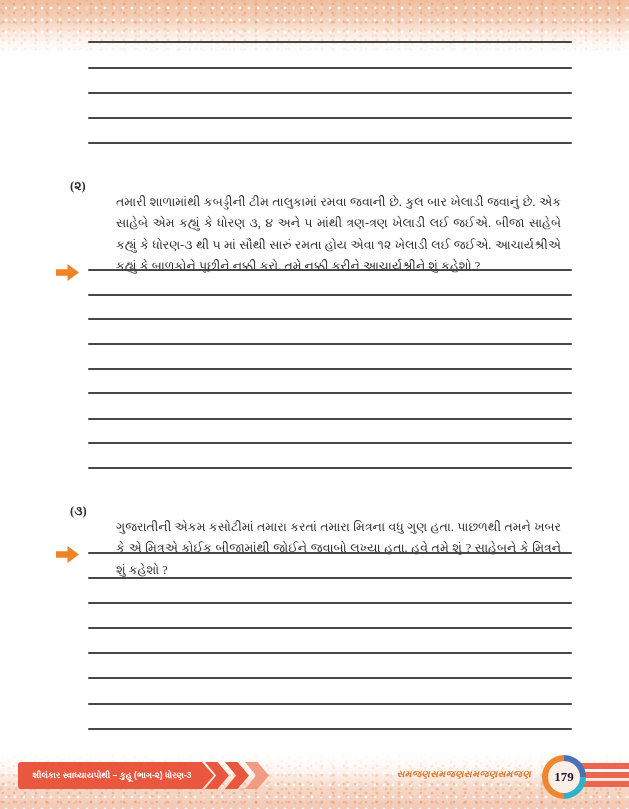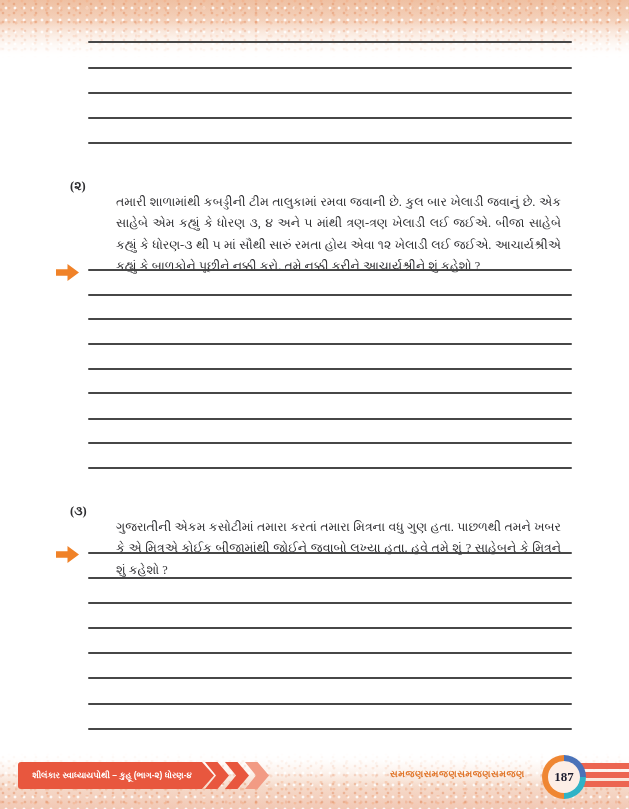--- a/index.html
+++ b/index.html
@@ -50,23 +50,23 @@
           clip-path:polygon(0 0,calc(100% - 12px) 0,100% 50%,calc(100% - 12px) 100%,0 100%);
           border-radius:3px 0 0 3px;display:flex;align-items:center;justify-content:center;}
   .banner span{color:#ffffff;font-family:"Liberation Sans","DejaVu Sans",sans-serif;
           font-weight:bold;font-size:8.5px;white-space:nowrap;padding:0 14px 0 6px;}
   .chev{position:absolute;top:762px;width:24px;height:27px;
         clip-path:polygon(0 0,52% 0,100% 50%,52% 100%,0 100%,46% 50%);}
   .chev1{left:205px;background:#e8573e;}
   .chev2{left:225px;background:#e8573e;}
   .chev3{left:245px;background:#f29b84;}
 
-  .watermark{position:absolute;left:390px;top:768px;width:148px;text-align:left;
+  .watermark{position:absolute;left:390px;top:768px;width:148px;text-align:center;
         color:#e0762a;font-weight:bold;font-size:9.5px;letter-spacing:.5px;white-space:nowrap;
-        font-family:"Liberation Sans","DejaVu Sans",sans-serif;}
+        font-family:"Liberation Sans","DejaVu Sans",sans-serif;font-style:italic;}
 
   .stripe{position:absolute;width:49px;height:6px;background:#ec6550;left:580px;}
   .stripe1{top:763px;}
   .stripe2{top:772px;}
   .stripe3{top:781px;}
 
   .badge{position:absolute;left:542px;top:755px;width:44px;height:44px;border-radius:50%;
          background:conic-gradient(#4a72b8 0 25%,#2fb3c7 25% 50%,#ef8632 50% 100%);}
   .badge-inner{position:absolute;inset:6px;border-radius:50%;background:#fdeee6;
          display:flex;align-items:center;justify-content:center;
@@ -128,30 +128,30 @@
     <div class="rule" style="top:602px"></div>
     <div class="rule" style="top:627px"></div>
     <div class="rule" style="top:652px"></div>
     <div class="rule" style="top:677px"></div>
     <div class="rule" style="top:703px"></div>
     <div class="rule" style="top:728px"></div>
   </div>
 
   <div>
     <div class="banner">
-      <span>શીલંકાર સ્વાધ્યાયપોથી – કુહૂ (ભાગ-૨) ધોરણ-૪</span>
+      <span>શીલંકાર સ્વાધ્યાયપોથી – કુહૂ (ભાગ-૨) ધોરણ-3</span>
     </div>
     <div class="chev chev1"></div>
     <div class="chev chev2"></div>
     <div class="chev chev3"></div>
 
     <div class="watermark">સમજણસમજણસમજણસમજણ</div>
 
     <div class="stripe stripe1"></div>
     <div class="stripe stripe2"></div>
     <div class="stripe stripe3"></div>
 
     <div class="badge">
-      <div class="badge-inner">187</div>
+      <div class="badge-inner">179</div>
     </div>
   </div>
 
 </div>
 
 </body></html>

